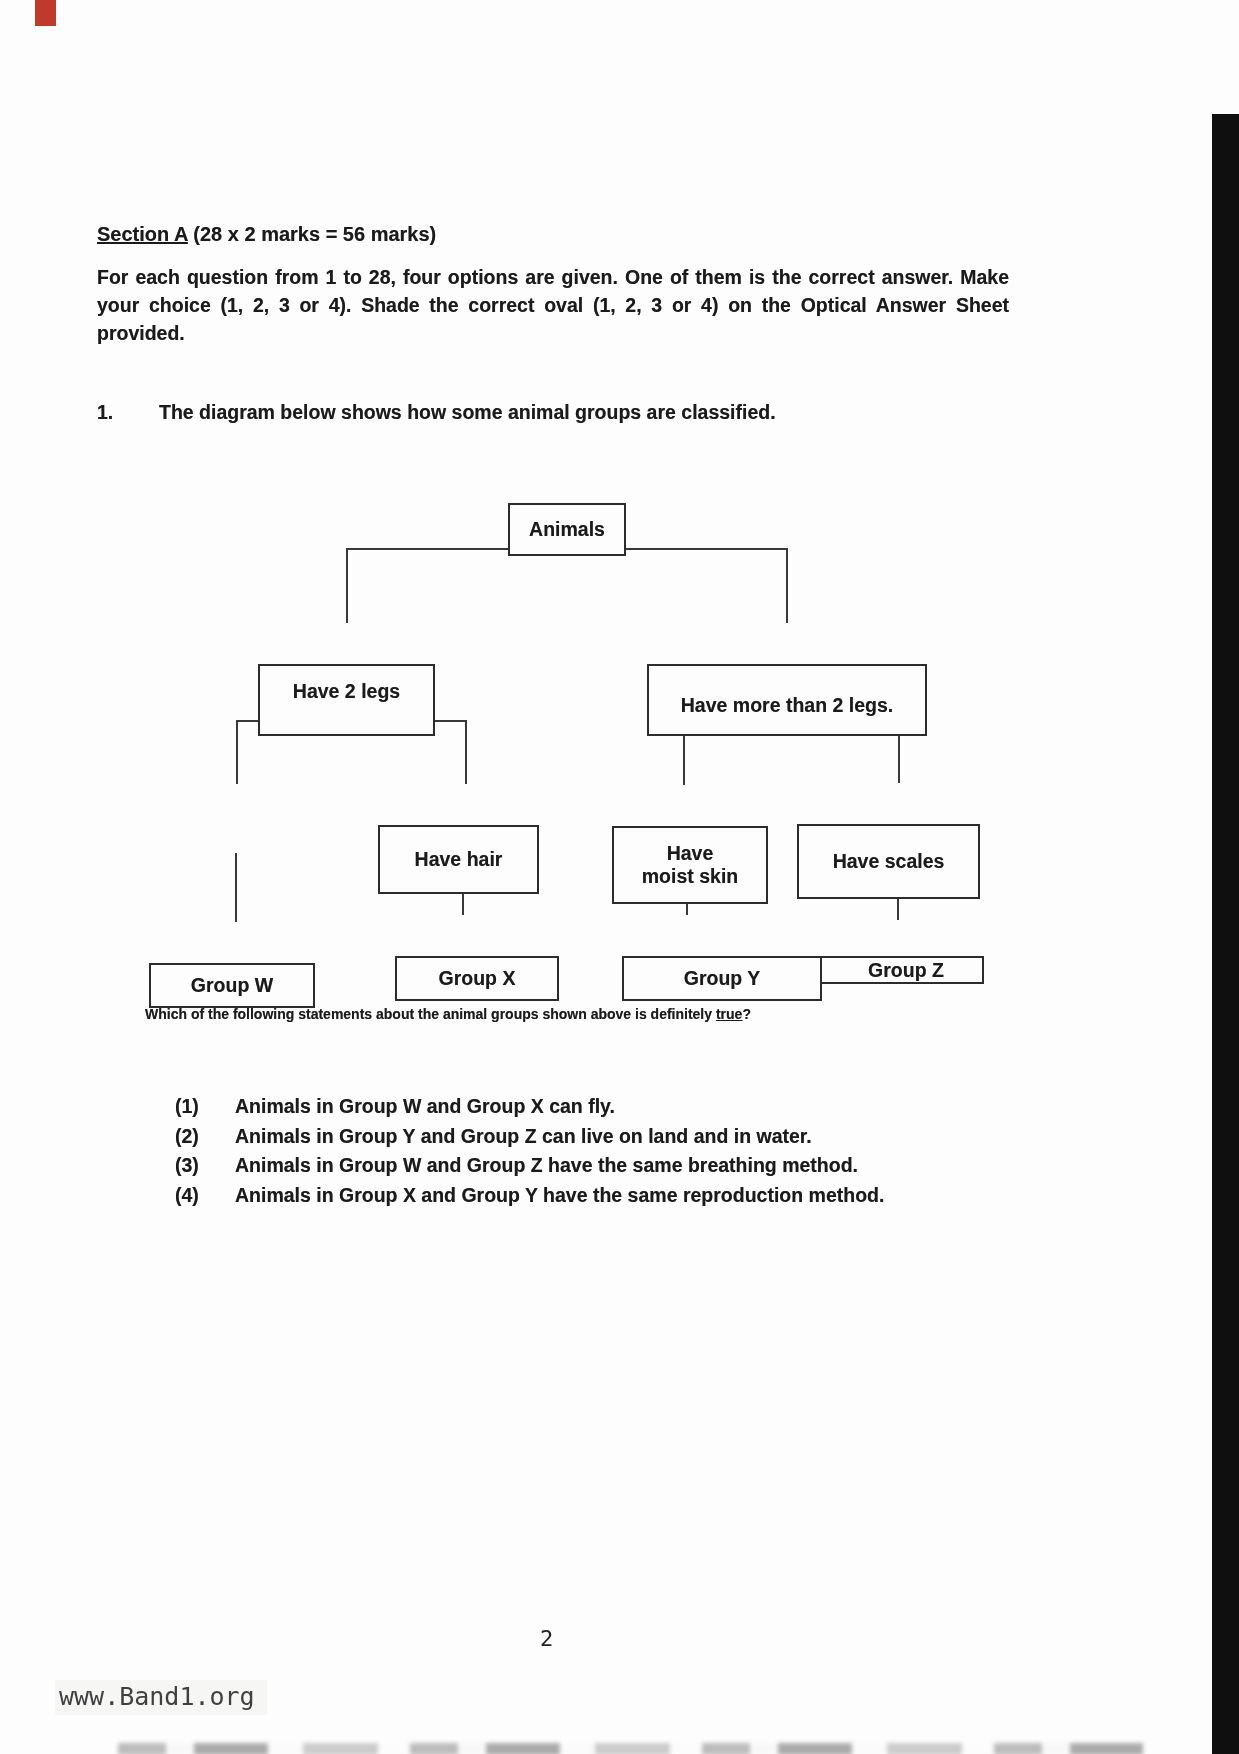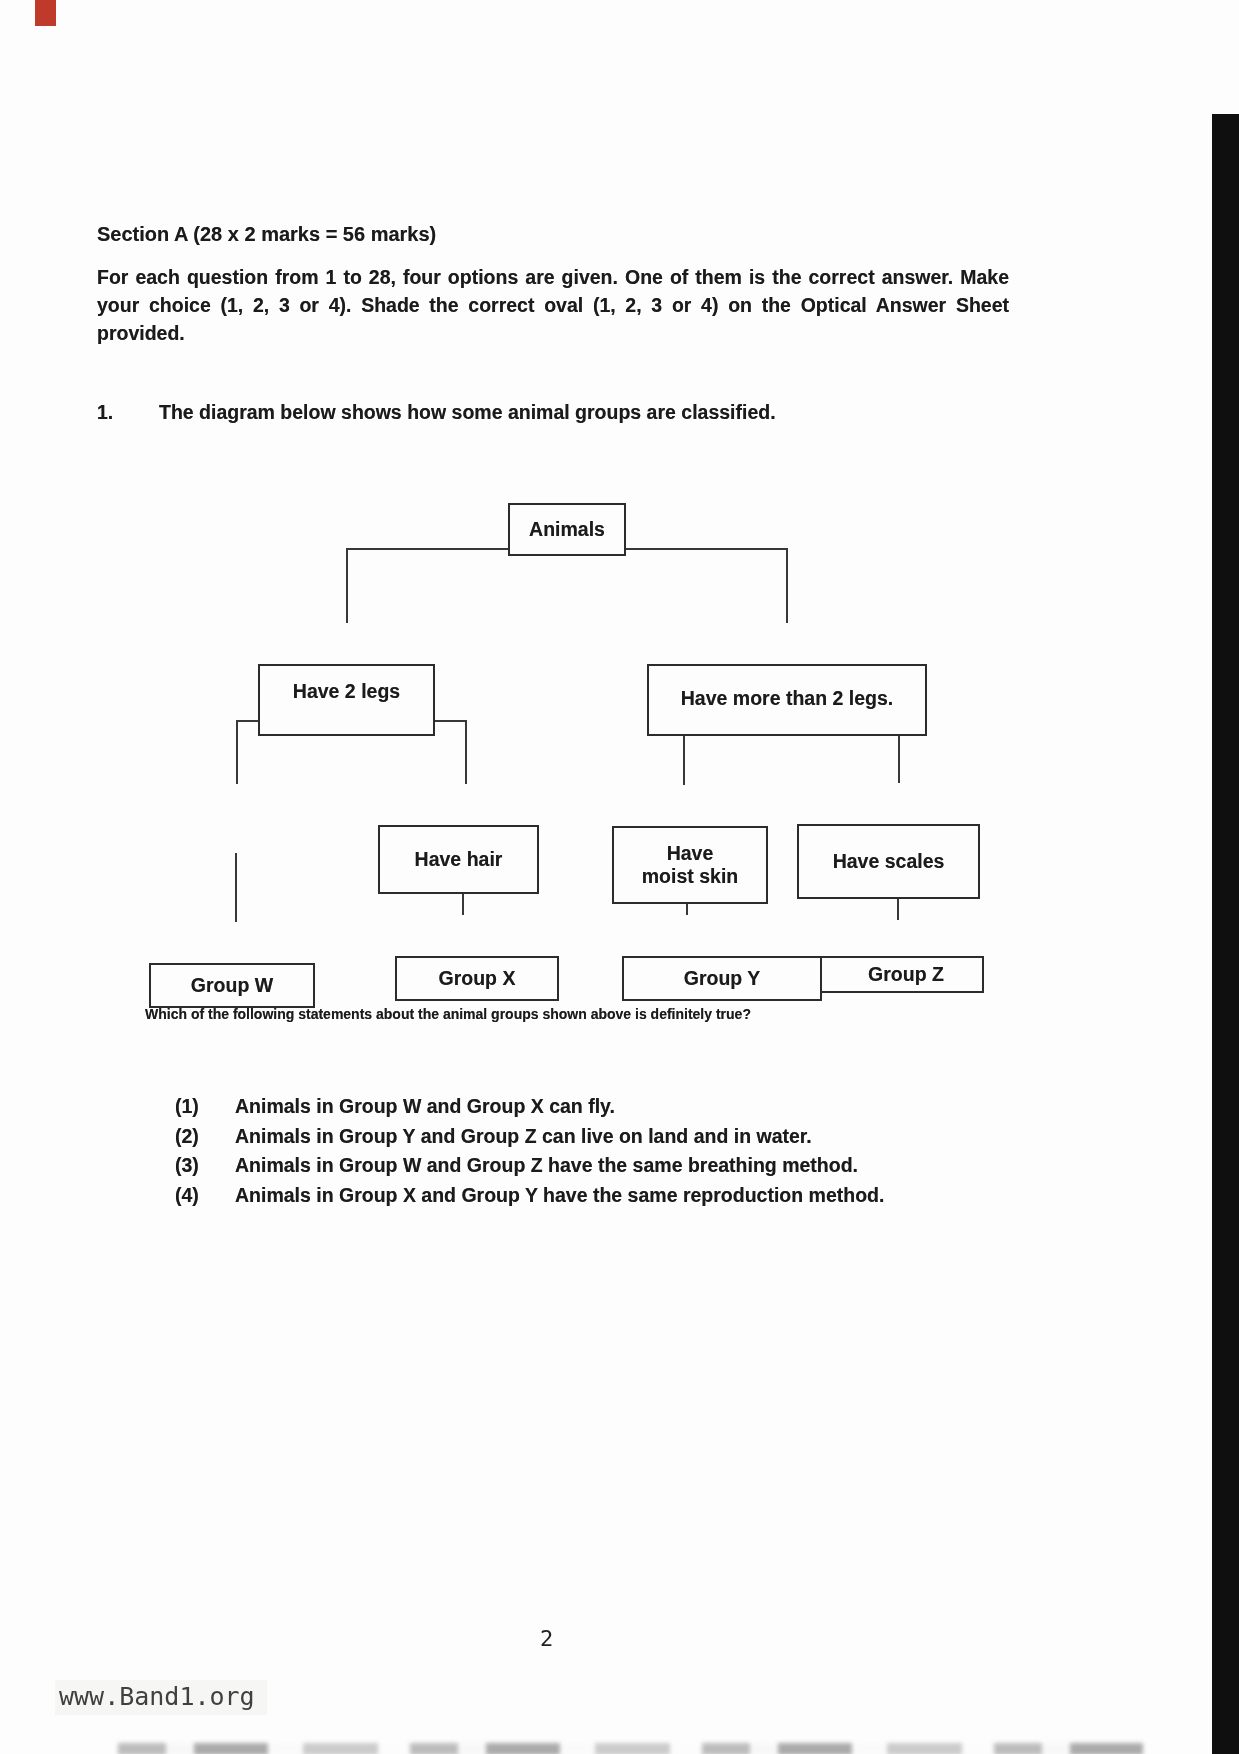--- a/index.html
+++ b/index.html
@@ -11,21 +11,21 @@
     color:#1b1b1b;
     overflow:hidden;
   }
   
   .section-header{
     position:absolute;left:97px;top:220px;width:912px;
     font-size:19.5px;font-weight:600;line-height:28px;
     text-shadow:0 0 0.5px rgba(20,20,20,.55);
   }
   .section-title{font-size:20px;font-weight:700;display:block;margin-bottom:1px;}
-  .u{}
+  .u{text-decoration:underline;}
   .instructions{text-align:justify;margin-top:15px;}
   .q-row{position:absolute;left:97px;top:401px;width:912px;
     font-size:19.5px;font-weight:600;text-shadow:0 0 0.5px rgba(20,20,20,.55);}
   .q-num{display:inline-block;width:62px;}
   .stem{
     position:absolute;left:145px;top:999px;width:860px;
     font-size:14px;font-weight:600;line-height:31px;text-align:justify;
     text-shadow:0 0 0.5px rgba(20,20,20,.55);
   }
   .options{
@@ -100,28 +100,28 @@
   <div class="dline" style="left:683px;top:720px;width:2px;height:65px;"></div>
   <div class="dline" style="left:898px;top:720px;width:2px;height:63px;"></div>
 
   <div class="dline" style="left:235px;top:853px;width:2px;height:69px;"></div>
   <div class="dline" style="left:462px;top:853px;width:2px;height:62px;"></div>
   <div class="dline" style="left:686px;top:863px;width:2px;height:52px;"></div>
   <div class="dline" style="left:897px;top:858px;width:2px;height:62px;"></div>
 
   <div class="dbox" style="left:508px;top:462px;width:118px;height:53px;">Animals</div>
   <div class="dbox" style="left:258px;top:623px;width:177px;height:72px;align-items:flex-start;padding-top:14px;">Have 2 legs</div>
-  <div class="dbox" style="left:647px;top:623px;width:280px;height:72px;align-items:flex-start;padding-top:21px;">Have more than 2 legs.</div>
+  <div class="dbox" style="left:647px;top:623px;width:280px;height:72px;align-items:flex-start;padding-top:28px;">Have more than 2 legs.</div>
   <div class="dbox" style="left:378px;top:784px;width:161px;height:69px;">Have hair</div>
   <div class="dbox" style="left:612px;top:785px;width:156px;height:78px;padding:0 26px;box-sizing:border-box;">Have moist skin</div>
   <div class="dbox" style="left:797px;top:783px;width:183px;height:75px;">Have scales</div>
   <div class="dbox" style="left:149px;top:922px;width:166px;height:45px;">Group W</div>
   <div class="dbox" style="left:395px;top:915px;width:164px;height:45px;">Group X</div>
   <div class="dbox" style="left:622px;top:915px;width:200px;height:45px;">Group Y</div>
-  <div class="dbox" style="left:820px;top:915px;width:164px;height:37px;padding-left:8px;">Group Z</div>
+  <div class="dbox" style="left:820px;top:915px;width:164px;height:28px;padding-left:8px;">Group Z</div>
 
   <div class="stem">
     <span>Which of the following statements about the animal groups shown above is definitely </span><span class="u">true</span><span>?</span>
   </div>
 
   <div class="options">
     <div class="opt">
       <span>(1)</span>
       <span>Animals in Group W and Group X can fly.</span>
     </div>

